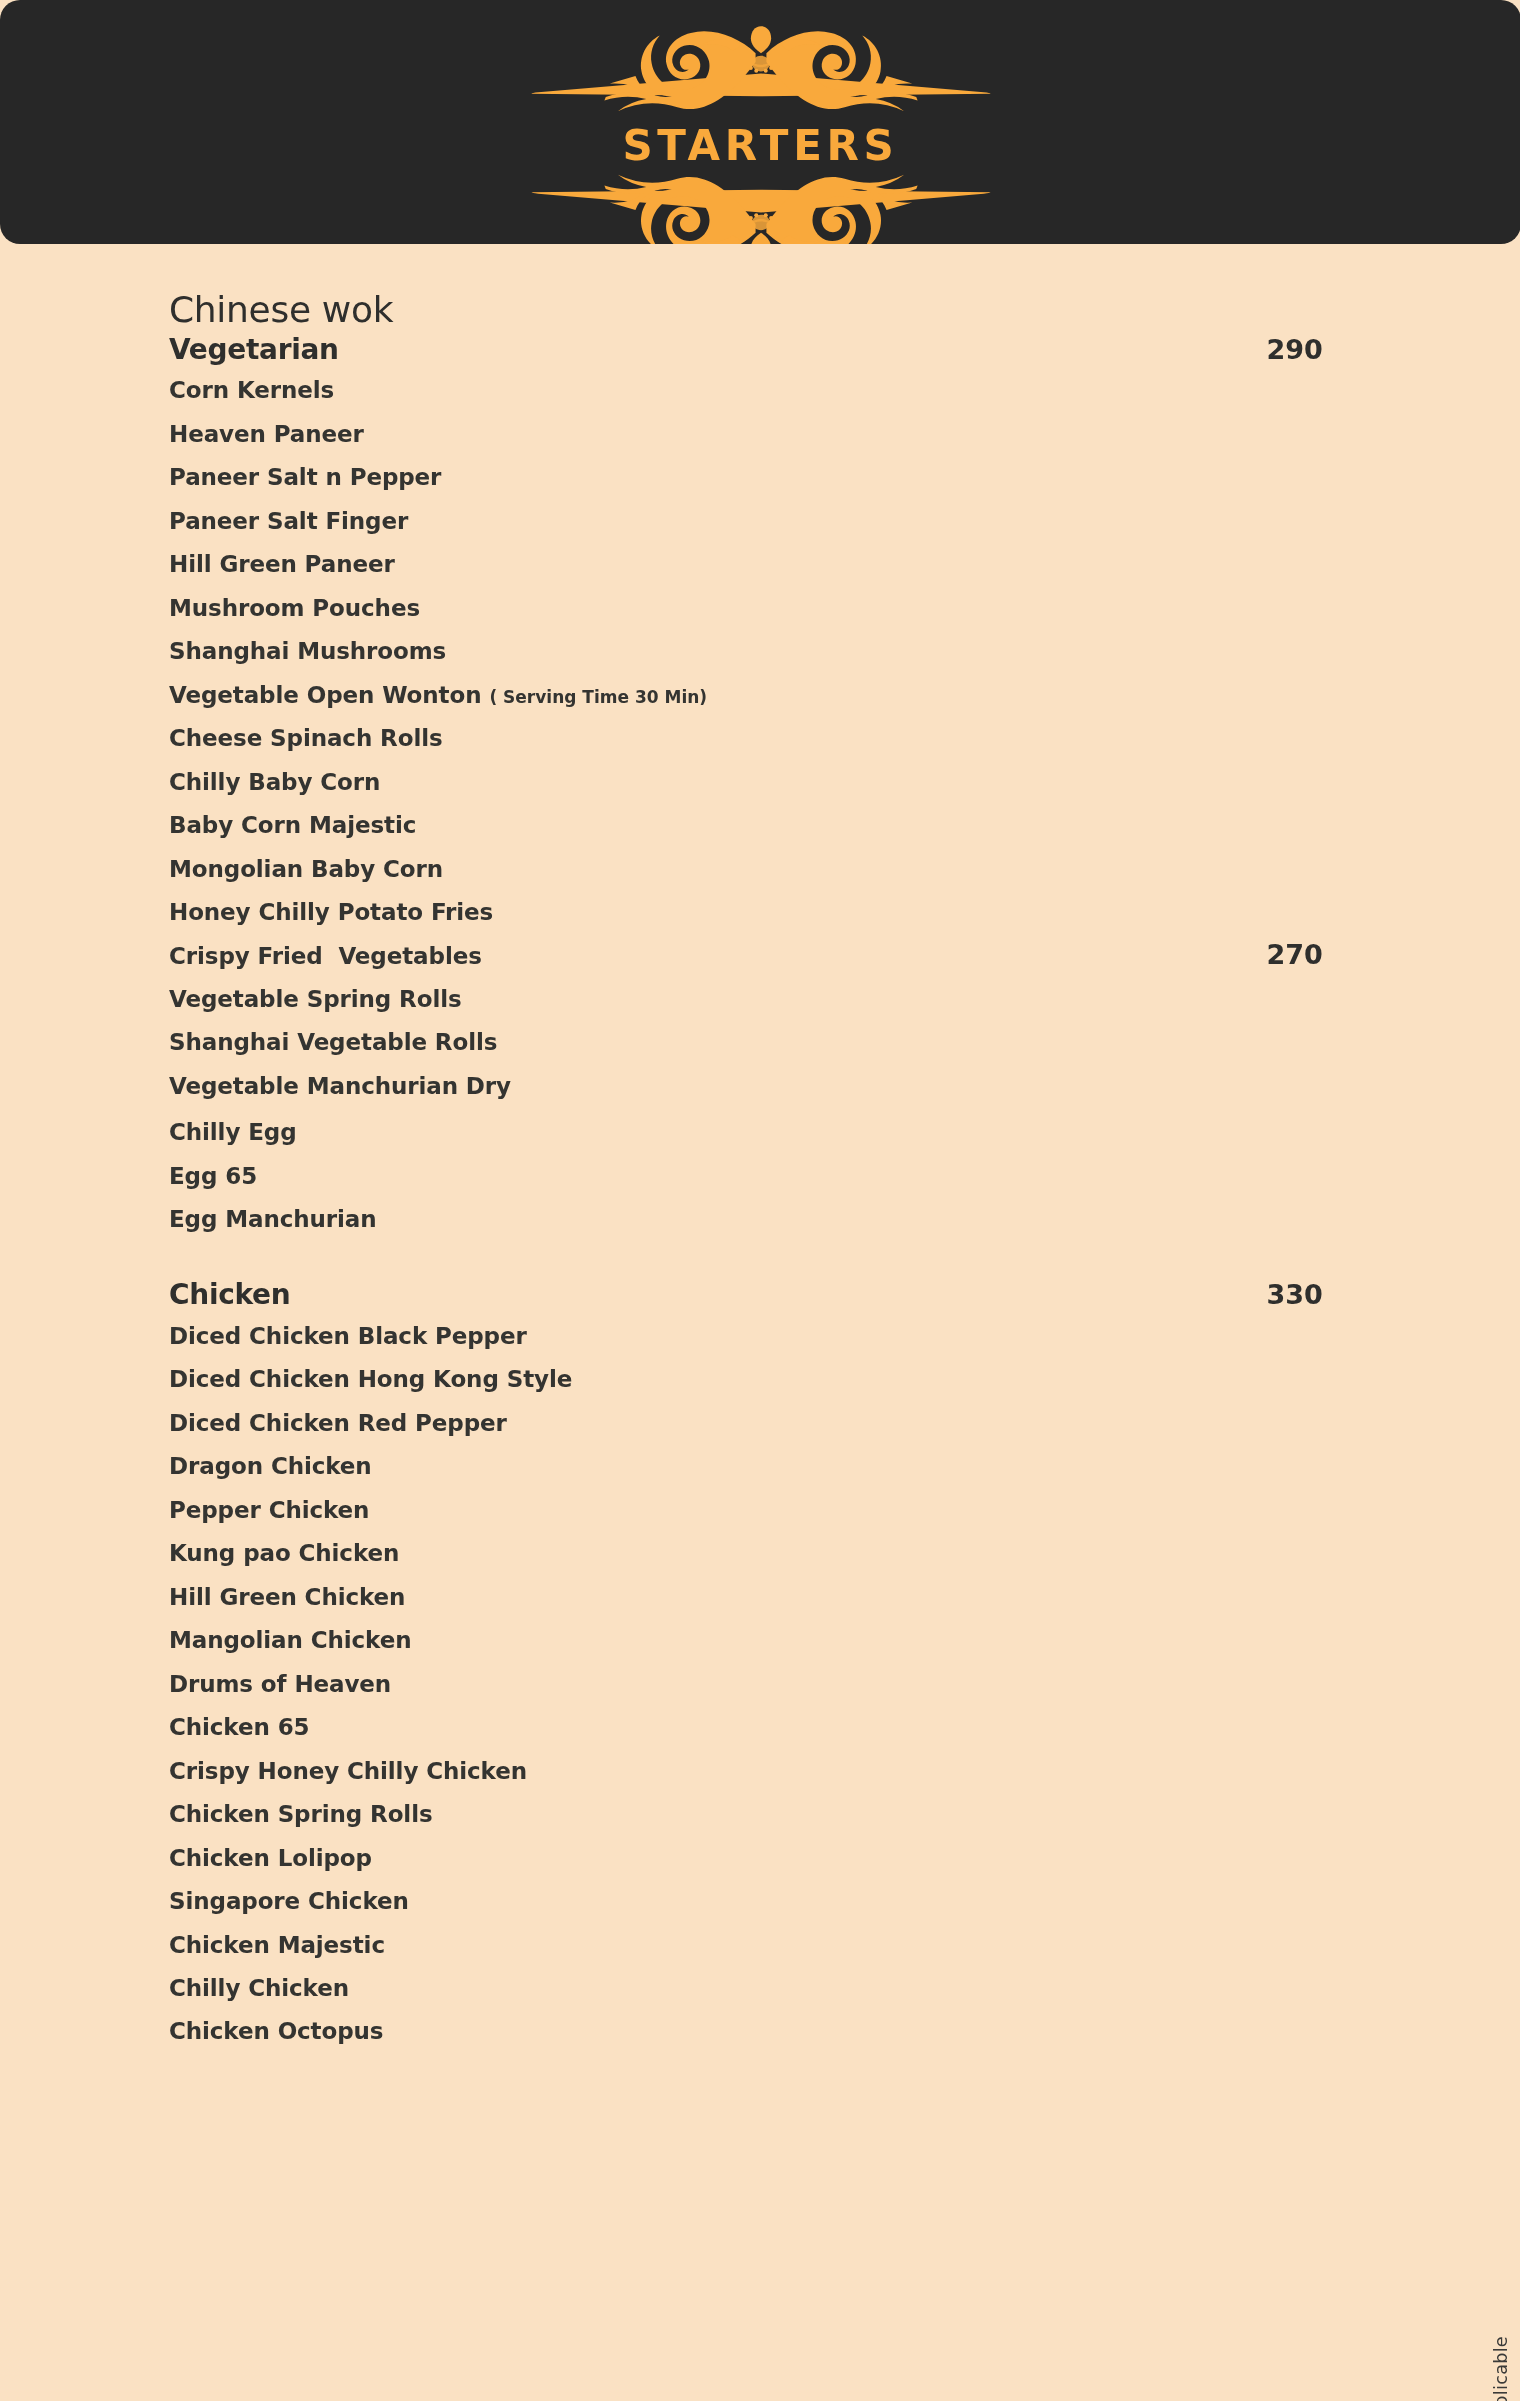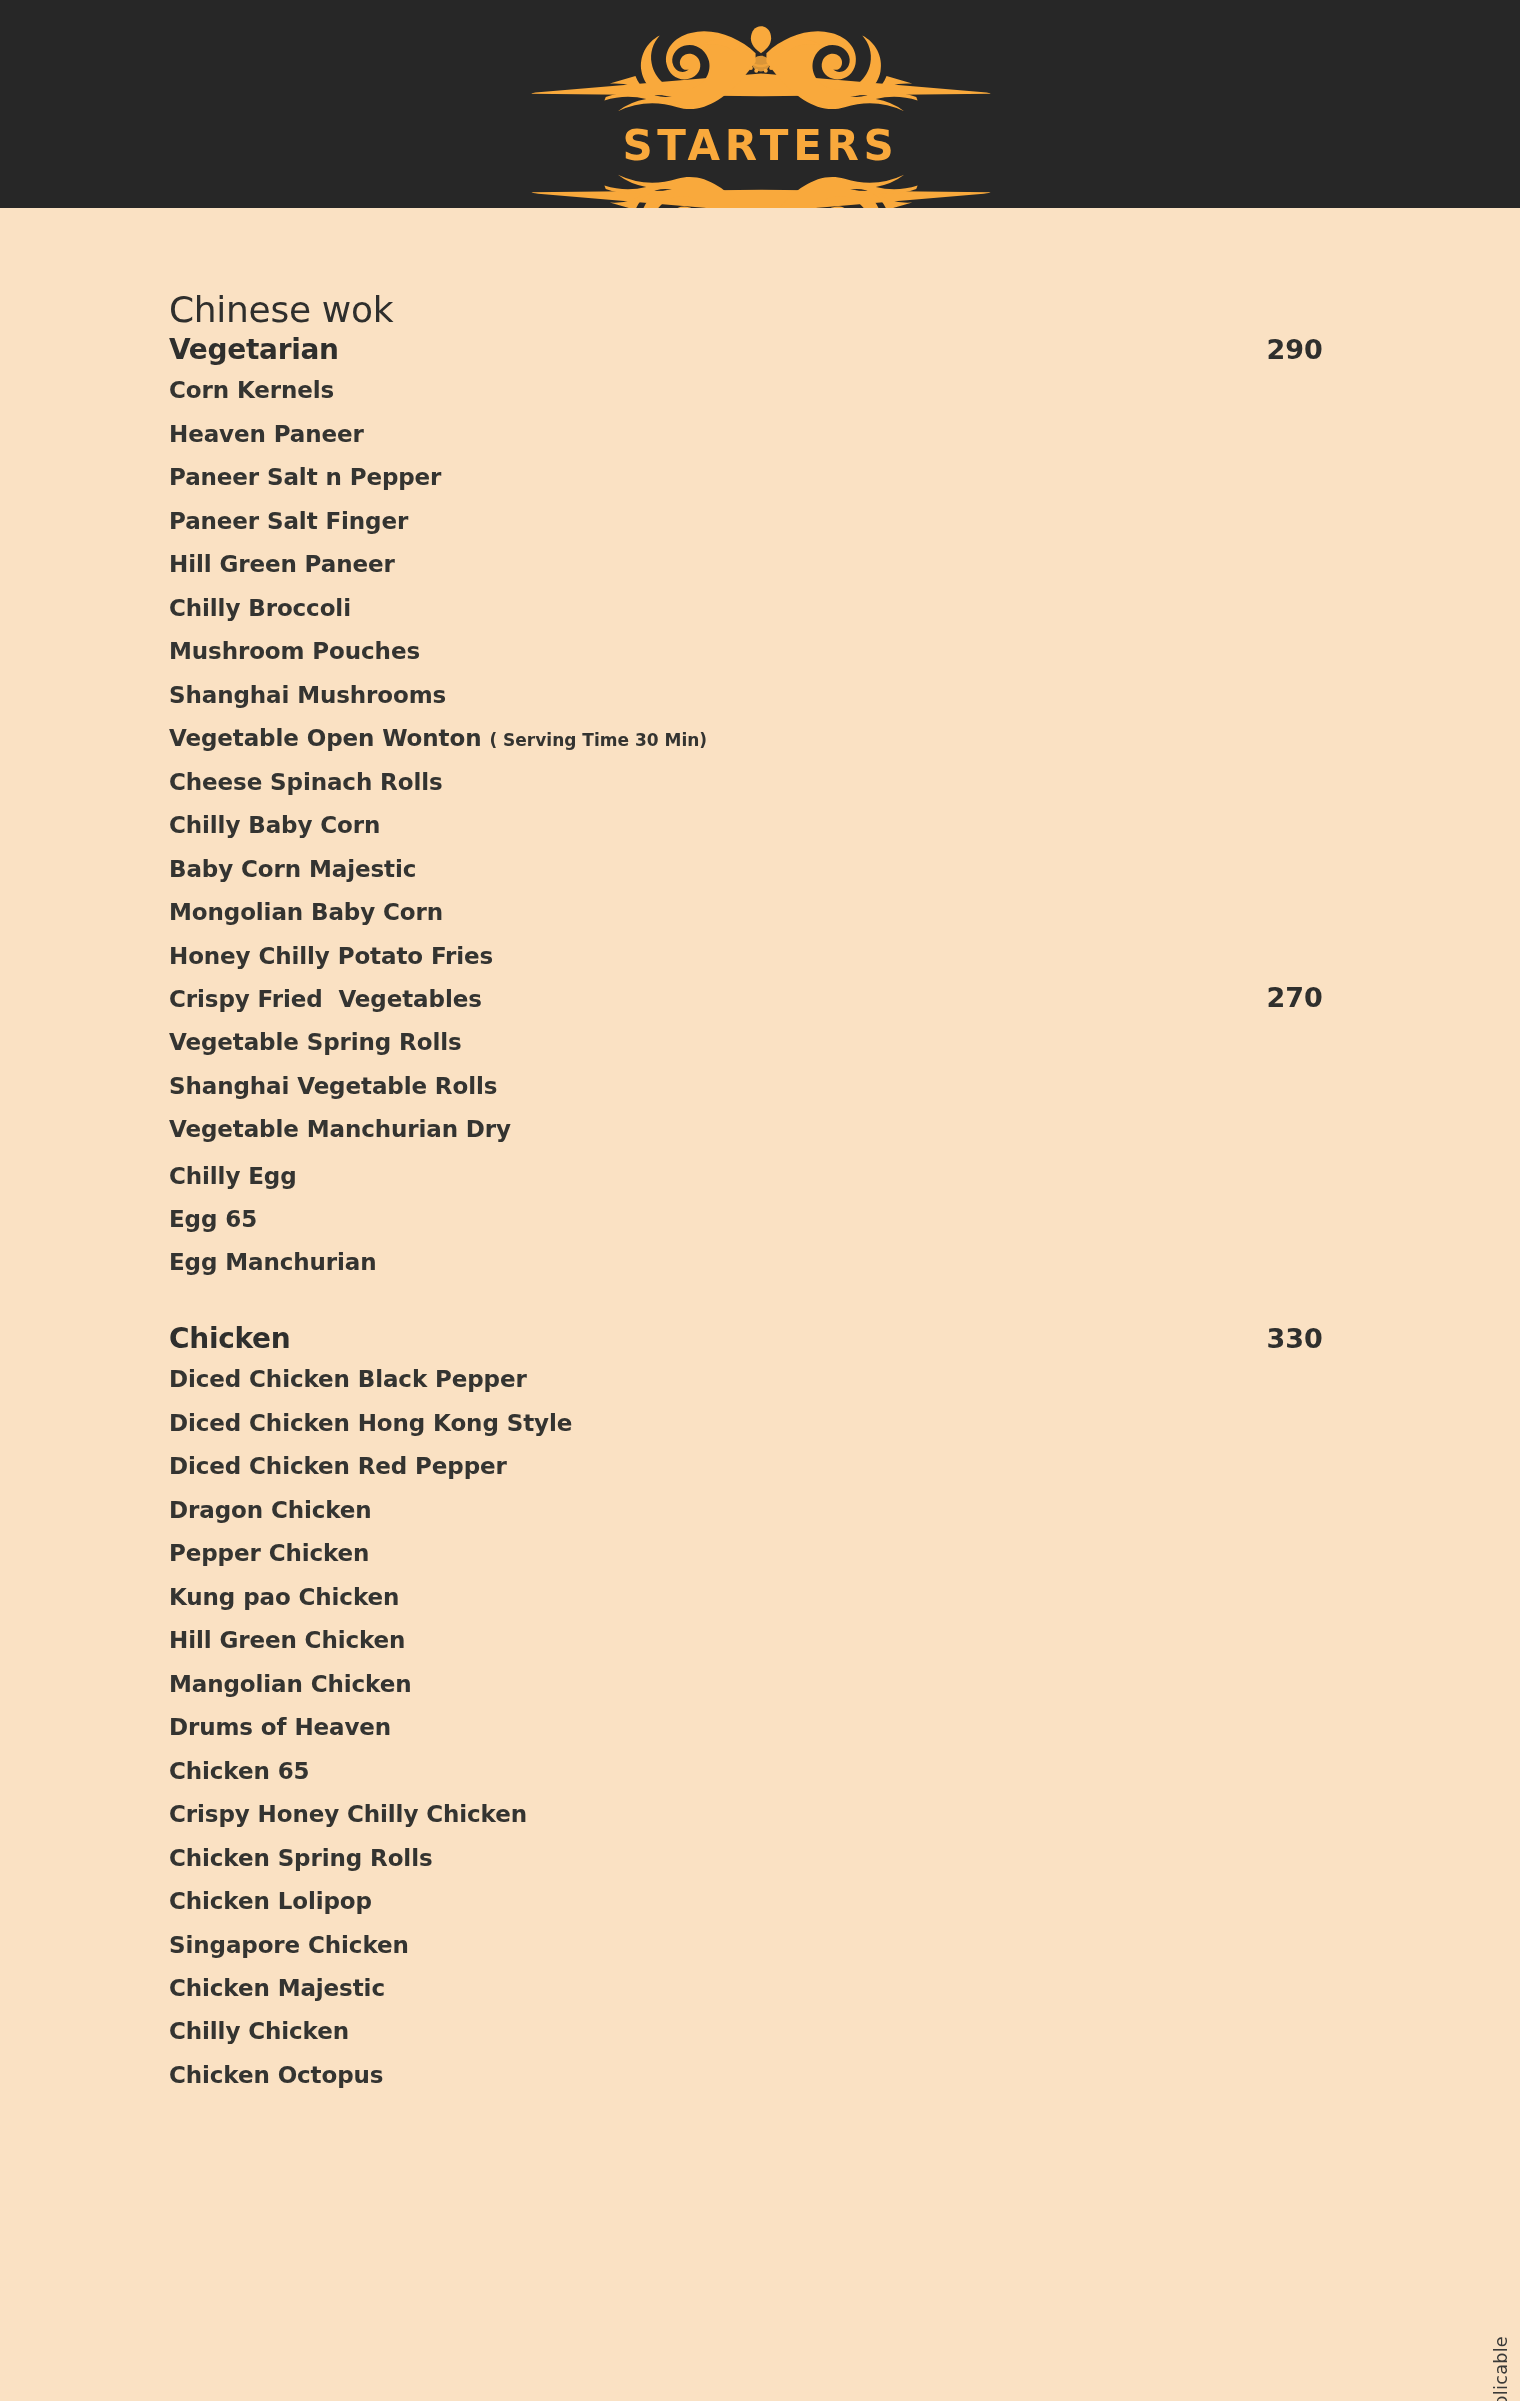--- a/index.html
+++ b/index.html
@@ -17,23 +17,24 @@
     width:1521px;
     height:2401px;
     background:#fae1c3;
   }
 
   
   .header {
     position:absolute;
     left:0; top:0;
     width:1521px;
-    height:208px;
+    height:244px;
     background:#272727;
     overflow:hidden;
+    border-radius:20px;
   }
   .header-inner {
     position:absolute;
     left:50%;
     top:13.6px;
     transform:translateX(-50%);
     width:488px;
     height:264px;
   }
   .orn { position:absolute; left:0; width:488px; }
@@ -194,23 +195,20 @@
         <div class="row">
           <div class="item">Paneer Salt n Pepper</div>
         </div>
         <div class="row">
           <div class="item">Paneer Salt Finger</div>
         </div>
         <div class="row">
           <div class="item">Hill Green Paneer</div>
         </div>
         <div class="row">
-          <div class="item">Chilly Broccoli</div>
-        </div>
-        <div class="row">
           <div class="item">Mushroom Pouches</div>
         </div>
         <div class="row">
           <div class="item">Shanghai Mushrooms</div>
         </div>
         <div class="row">
           <div class="item">Vegetable Open Wonton <span class="item-note">( Serving Time 30 Min)</span></div>
         </div>
         <div class="row">
           <div class="item">Cheese Spinach Rolls</div>

